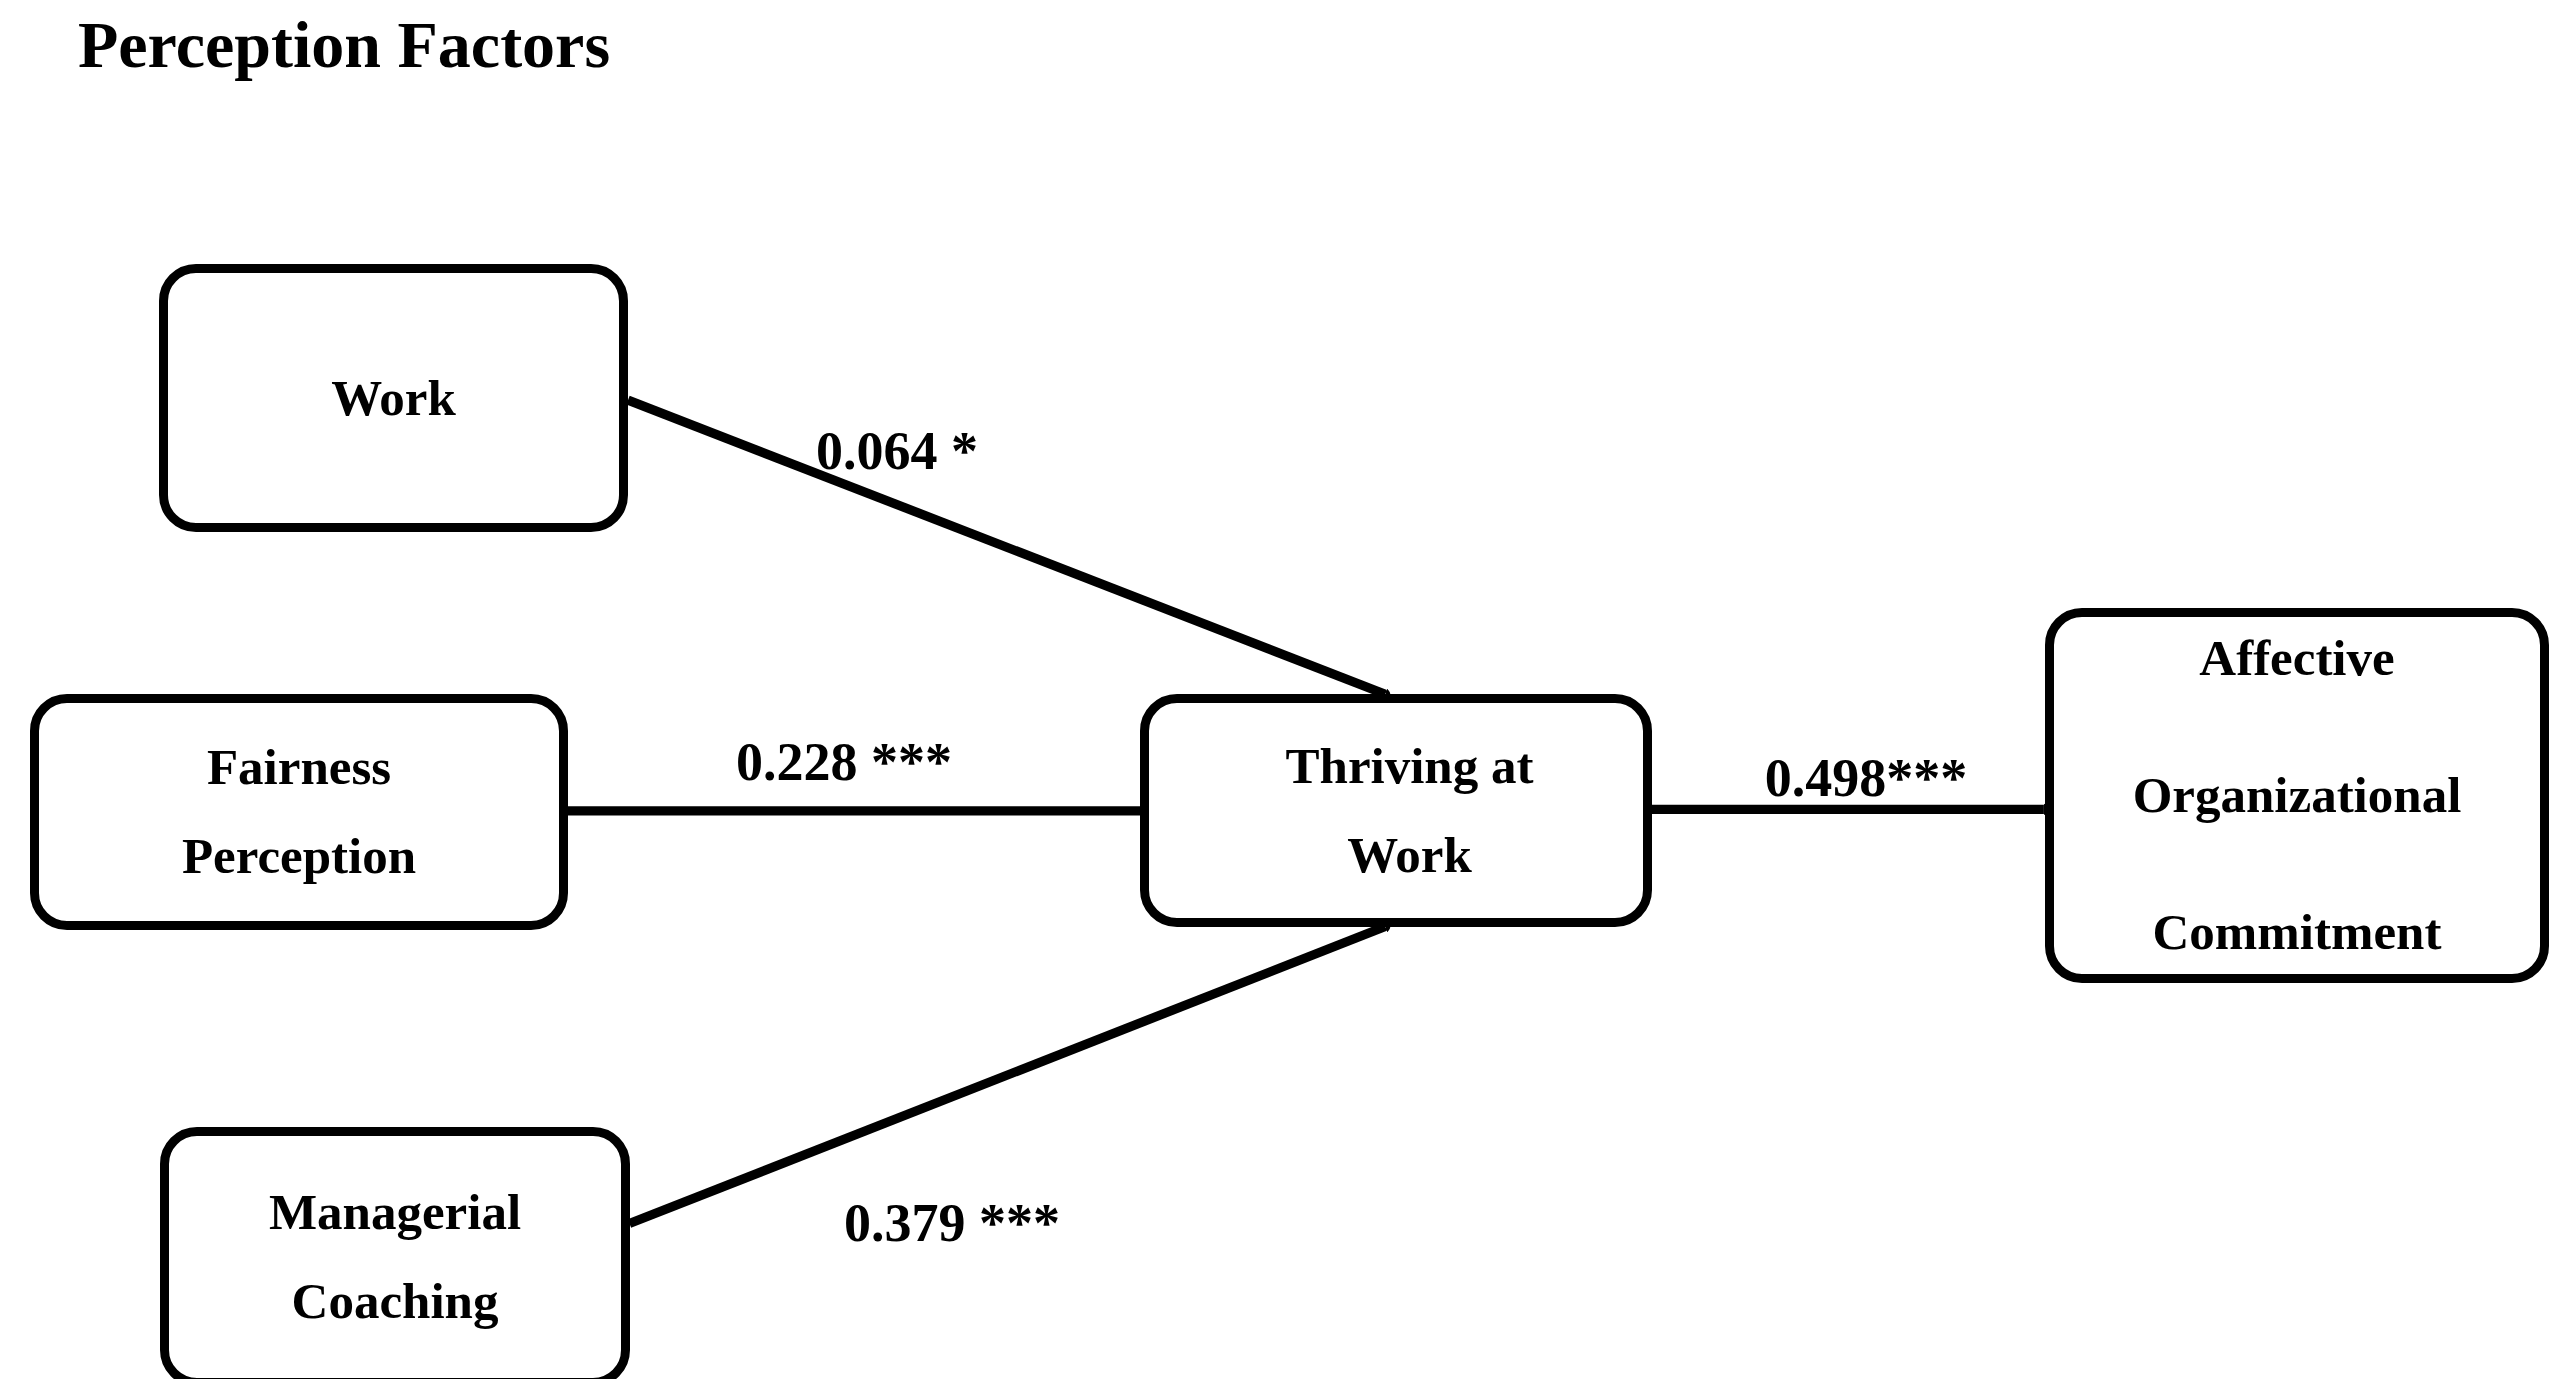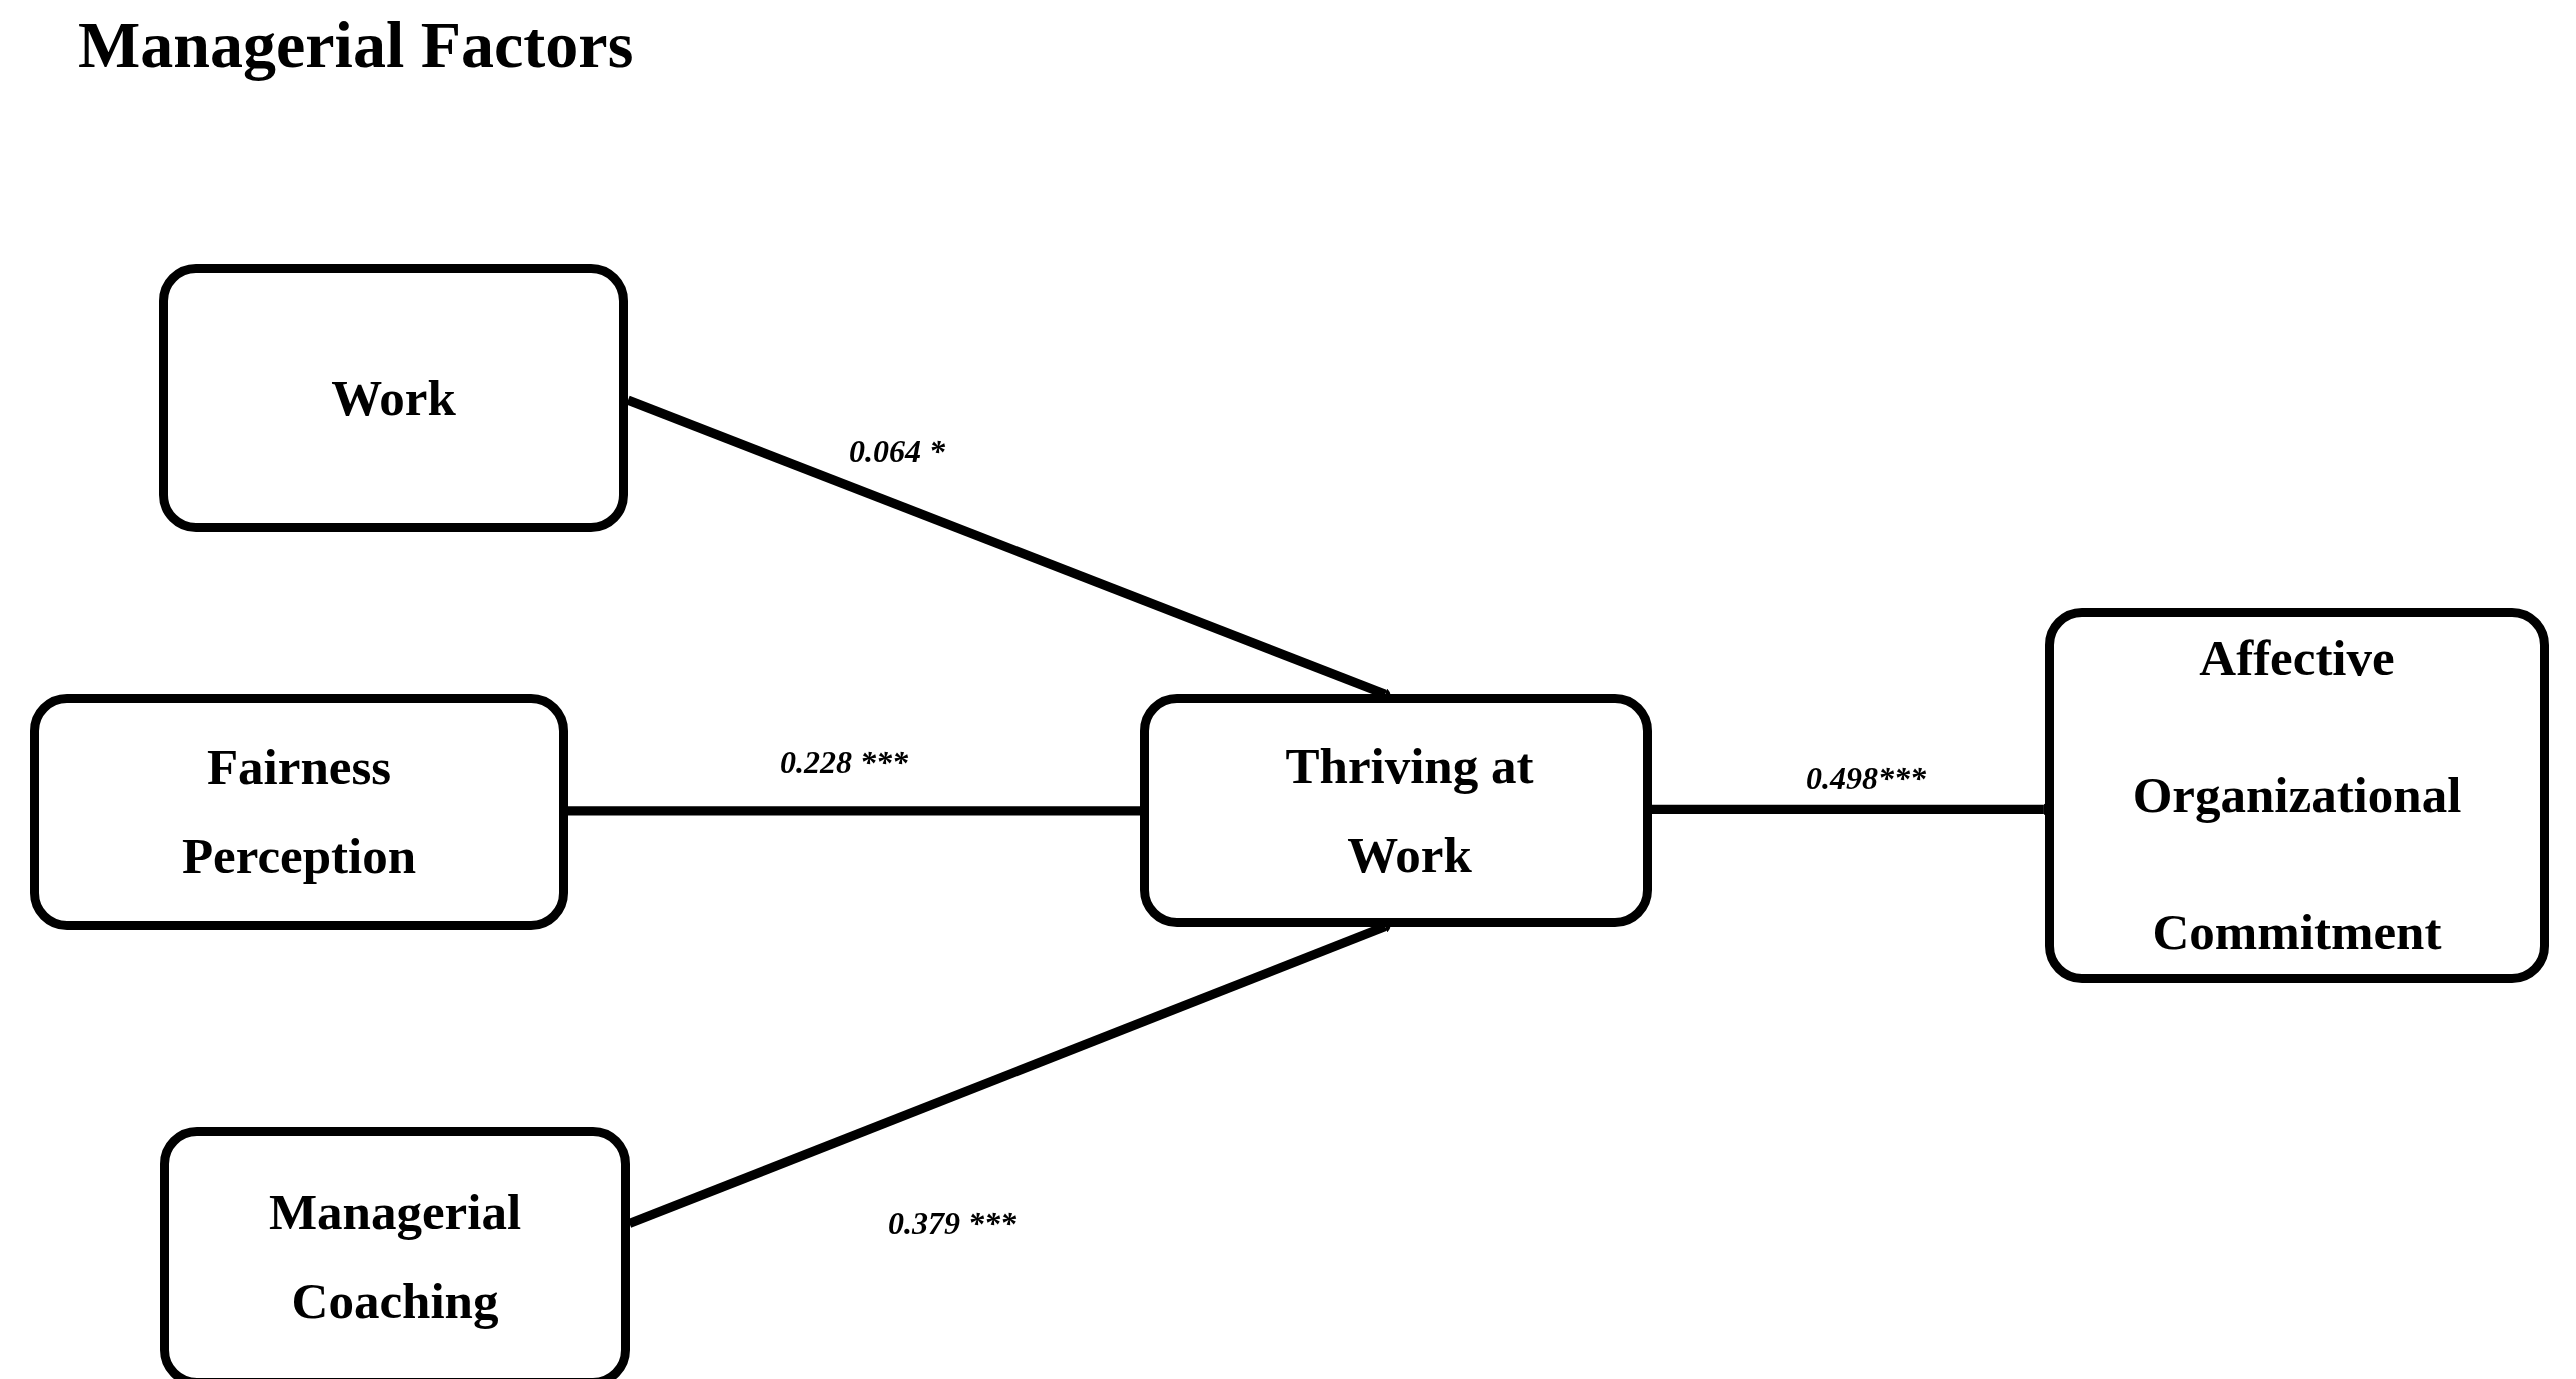--- a/index.html
+++ b/index.html
@@ -50,36 +50,35 @@
   #node-affective            { left: 2045px; top: 608px;  width: 504px; height: 375px; gap: 48px; }
   #edge-layer {
     position: absolute;
     left: 0; top: 0;
     width: 2576px;
     height: 1380px;
   }
   .edge-label {
     position: absolute;
     transform: translateX(-50%);
-    font-size: 32px;
+    font-size: 54px;
     line-height: 50px;
     white-space: nowrap;
-    font-style: italic;
   }
   #edge-label-trust      { left: 897px; top: 426px;  }
   #edge-label-fairness   { left: 844px; top: 737px; }
   #edge-label-managerial { left: 904px; top: 1198px; margin-left: 48px; }
   #edge-label-thriving   { left: 1866px; top: 753px; }
 </style>
 </head>
 <body>
 
 <div id="canvas">
 
-  <div id="figure-title">Managerial Factors</div>
+  <div id="figure-title">Perception Factors</div>
 
   <svg id="edge-layer" viewBox="0 0 3626 1942" xmlns="http://www.w3.org/2000/svg">
     <defs>
       <marker id="chevron" markerUnits="userSpaceOnUse" markerWidth="200" markerHeight="200" refX="0" refY="100" orient="auto">
         <path d="M -58 66 L 0 100 L -58 134" fill="none" stroke="#000000" stroke-width="14" stroke-linecap="round" stroke-linejoin="round"></path>
       </marker>
     </defs>
     <line x1="884" y1="563" x2="1950" y2="977" stroke="#000000" stroke-width="13" marker-end="url(#chevron)"></line>
     <line x1="799" y1="1141" x2="1606" y2="1141" stroke="#000000" stroke-width="13" marker-end="url(#chevron)"></line>
     <line x1="886" y1="1722" x2="1950" y2="1304" stroke="#000000" stroke-width="13" marker-end="url(#chevron)"></line>

